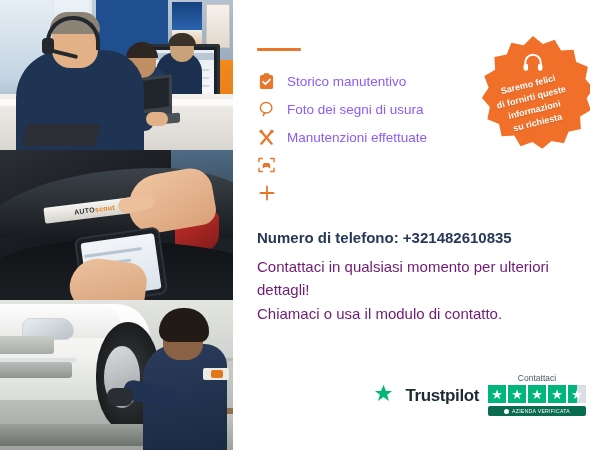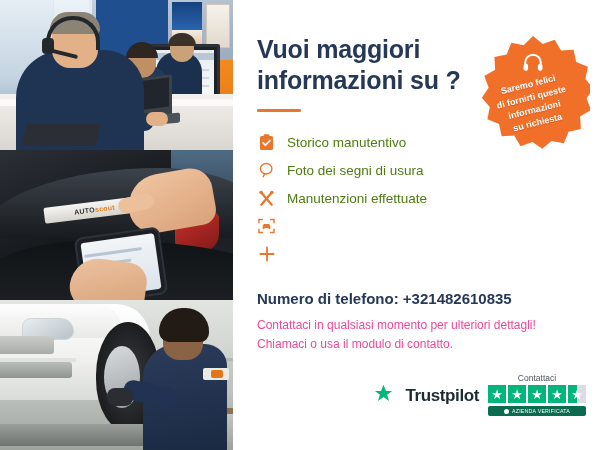--- a/index.html
+++ b/index.html
@@ -397,35 +397,35 @@
     flex: 0 0 19px;
     width: 19px;
     height: 19px;
     display: flex;
     align-items: center;
     justify-content: center;
     color: #e8762b;
   }
   .feature .flabel {
     font-size: 13.5px;
-    color: #4d7c0f;
+    color: #8b5cf6;
   }
 
   
   .phone-title {
     margin-top: 22px;
     font-size: 15px;
     font-weight: bold;
     color: #253858;
   }
   .phone-sub {
     margin-top: 9px;
-    font-size: 12px;
+    font-size: 15px;
     line-height: 1.55;
-    color: #ec4899;
+    color: #701a75;
     white-space: pre-line;
   }
 
   
   .tp {
     position: absolute;
     right: 14px;
     bottom: 34px;
     display: flex;
     align-items: flex-end;
@@ -565,22 +565,20 @@
       <div class="badge"></div>
       <div class="badgec"></div>
       <div class="marm"></div>
       <div class="glove"></div>
     </div>
 
   </div>
 
   <div class="content">
 
-    <h1 class="headline">Vuoi maggiori
-informazioni su ?</h1>
     <div class="rule"></div>
 
     <div class="badge-wrap">
       <div class="starburst"></div>
       <div class="badge-icon">
         <svg width="22" height="20" viewBox="0 0 24 22" fill="none" aria-hidden="true">
           <path d="M3.5 14V11.5a8.5 8.5 0 0 1 17 0V14" stroke="#ffffff" stroke-width="2.2" stroke-linecap="round"></path>
           <rect x="1.6" y="13" width="5" height="7.5" rx="2.2" fill="#ffffff"></rect>
           <rect x="17.4" y="13" width="5" height="7.5" rx="2.2" fill="#ffffff"></rect>
         </svg>

